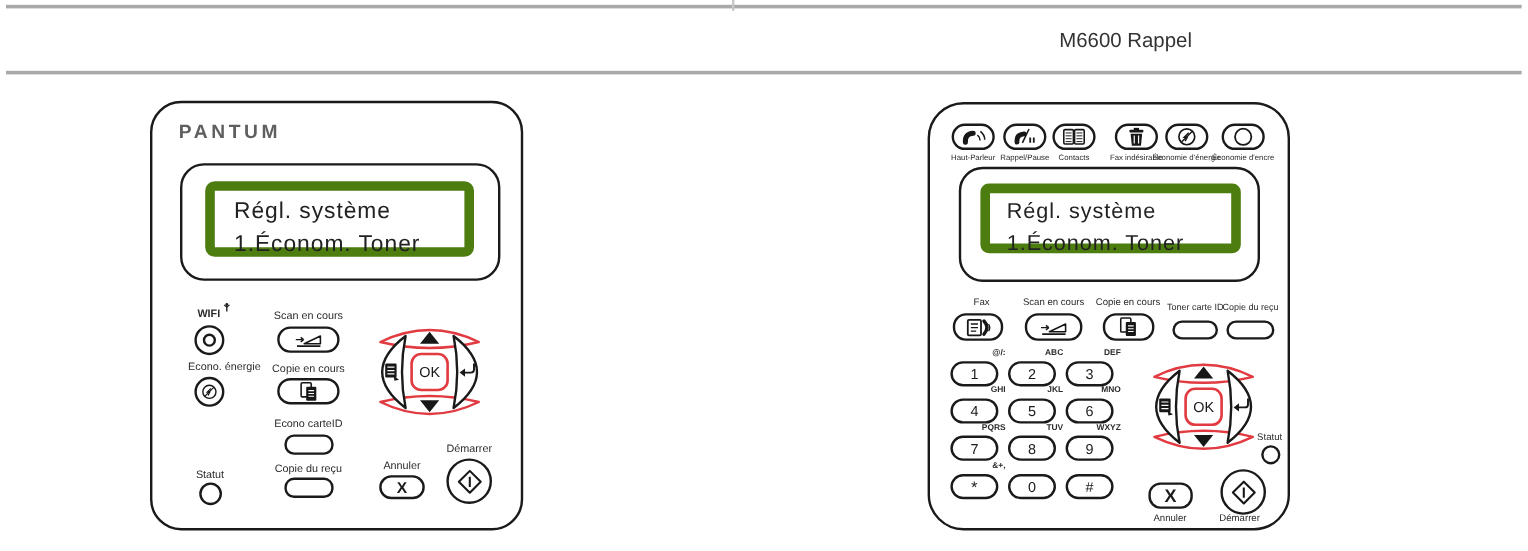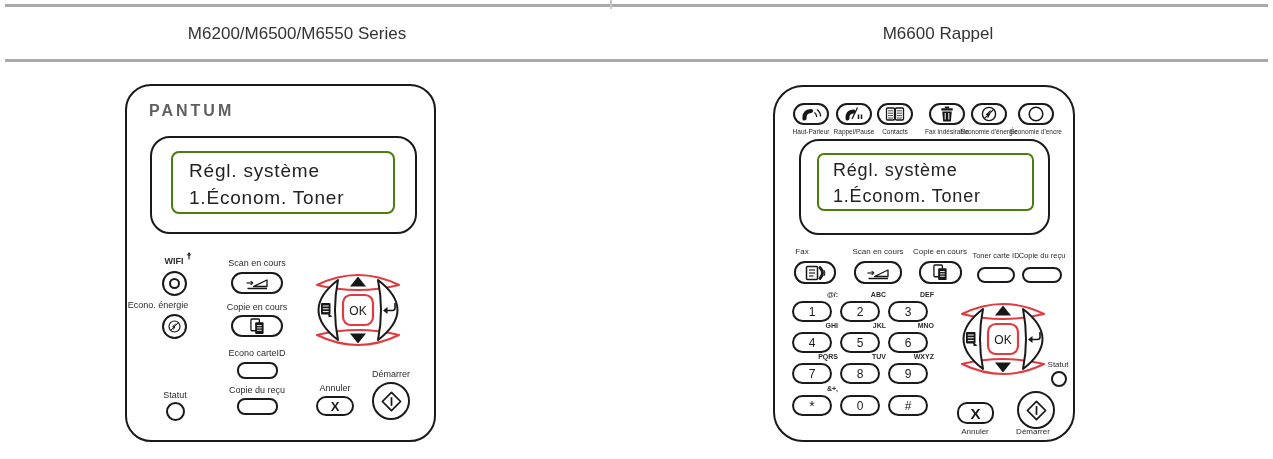--- a/index.html
+++ b/index.html
@@ -12,40 +12,39 @@
   .panel{position:absolute;background:#fff;border:2px solid #1a1a1a;box-sizing:border-box;}
   .lbl{position:absolute;transform:translateX(-50%);white-space:nowrap;color:#2b2b2b;
        font-size:9px;line-height:1;}
   .lbl.sm{font-size:6.5px;}
   .lbl.md{font-size:8px;}
   .pill{position:absolute;background:#fff;border:2px solid #1a1a1a;box-sizing:border-box;
         display:flex;align-items:center;justify-content:center;}
   .circ{position:absolute;background:#fff;border:2px solid #1a1a1a;border-radius:50%;
         box-sizing:border-box;display:flex;align-items:center;justify-content:center;}
   .lcd-outer{position:absolute;background:#fff;border:2px solid #1a1a1a;box-sizing:border-box;}
-  .lcd-inner{position:absolute;background:#fff;border:2px solid #4d7c0f;box-sizing:border-box;}
+  .lcd-inner{position:absolute;background:#fff;border:8px solid #4d7c0f;box-sizing:border-box;}
   .lcd-line{position:absolute;color:#222;white-space:nowrap;letter-spacing:0.8px;}
   .brand{position:absolute;font-weight:bold;color:#5f5f5f;letter-spacing:3px;font-size:16px;}
   .key{position:absolute;width:40px;height:21px;border:2px solid #1a1a1a;border-radius:11px;
        background:#fff;display:flex;align-items:center;justify-content:center;font-size:12px;
        box-sizing:border-box;}
   .letters{position:absolute;font-size:7px;font-weight:bold;color:#2b2b2b;
            width:46px;text-align:right;line-height:1;}
   .xbtn{font-weight:800;font-size:13px;border-radius:10px;}
   svg{display:block;}
 </style>
 </head>
 <body>
 
 <div class="stage">
 
   <div class="hline" style="top:4px;"></div>
   <div class="htick" style="left:610px;"></div>
   <div class="hline" style="top:59px;"></div>
-  <div class="htitle" style="left:297px;">M6200/M6500/M6550 Series</div>
   <div class="htitle" style="left:938px;">M6600 Rappel</div>
 
   <div class="panel" style="left:125px;top:84px;width:311px;height:358px;border-radius:26px;">
 
     <div class="brand" style="left:22px;top:16px;">PANTUM</div>
 
     <div class="lcd-outer" style="left:23px;top:50px;width:267px;height:98px;border-radius:20px;"></div>
     <div class="lcd-inner" style="left:44px;top:65px;width:224px;height:63px;border-radius:8px;">
       <div class="lcd-line" style="left:16px;top:7px;font-size:19px;">Régl. système</div>
       <div class="lcd-line" style="left:16px;top:34px;font-size:19px;">1.Économ. Toner</div>
@@ -55,21 +54,21 @@
     <svg style="position:absolute;left:58px;top:166px;" width="8" height="8" viewBox="0 0 8 8">
       <circle cx="4" cy="1.5" r="1.1" fill="#171717"></circle>
       <line x1="4" y1="2" x2="4" y2="7.5" stroke="#171717" stroke-width="1.1"></line>
       <line x1="4" y1="4" x2="1.8" y2="2.2" stroke="#171717" stroke-width="0.9"></line>
       <line x1="4" y1="4" x2="6.2" y2="2.2" stroke="#171717" stroke-width="0.9"></line>
     </svg>
     <div class="circ" style="left:35px;top:185px;width:25px;height:25px;">
       <div style="width:11px;height:11px;border:2px solid #1a1a1a;border-radius:50%;box-sizing:border-box;"></div>
     </div>
 
-    <div class="lbl" style="left:31px;top:215px;">Econo. énergie</div>
+    <div class="lbl" style="left:60px;top:215px;">Econo. énergie</div>
     <div class="circ" style="left:35px;top:228px;width:25px;height:25px;">
       <svg width="15" height="15" viewBox="0 0 18 16">
         <circle cx="9" cy="8" r="6.6" fill="none" stroke="#171717" stroke-width="1.4"></circle>
         <path d="M10.6,4.6 L6.8,8.4 h2.6 L7.6,11.6" fill="none" stroke="#171717" stroke-width="1.2"></path>
         <line x1="4.6" y1="12.4" x2="13.4" y2="3.6" stroke="#171717" stroke-width="1.2"></line>
       </svg>
     </div>
 
     <div class="lbl" style="left:48px;top:305px;">Statut</div>
     <div class="circ" style="left:39px;top:316px;width:19px;height:19px;"></div>
@@ -210,21 +209,21 @@
       </svg>
     </div>
     <div class="lbl sm" style="left:261px;top:42px;">Économie d'encre</div>
 
     <div class="lcd-outer" style="left:24px;top:52px;width:251px;height:96px;border-radius:20px;"></div>
     <div class="lcd-inner" style="left:42px;top:66px;width:217px;height:58px;border-radius:7px;">
       <div class="lcd-line" style="left:14px;top:5px;font-size:18px;">Régl. système</div>
       <div class="lcd-line" style="left:14px;top:31px;font-size:18px;">1.Économ. Toner</div>
     </div>
 
-    <div class="lbl md" style="left:27px;top:161px;">Fax</div>
+    <div class="lbl md" style="left:43px;top:161px;">Fax</div>
     <div class="pill" style="left:19px;top:174px;width:42px;height:23px;border-radius:11px;">
       <svg width="21" height="16" viewBox="0 0 21 16">
         <rect x="1.5" y="1.5" width="11" height="13" rx="1" fill="none" stroke="#171717" stroke-width="1.5"></rect>
         <line x1="4" y1="5" x2="10" y2="5" stroke="#171717" stroke-width="1.1"></line>
         <line x1="4" y1="8" x2="10" y2="8" stroke="#171717" stroke-width="1.1"></line>
         <line x1="4" y1="11" x2="8.5" y2="11" stroke="#171717" stroke-width="1.1"></line>
         <path d="M15,2.5 q5,5.5 0,11" fill="none" stroke="#171717" stroke-width="2.8" stroke-linecap="round"></path>
         <path d="M18.8,5 q2,3 0,6" fill="none" stroke="#171717" stroke-width="1.1"></path>
       </svg>
     </div>

